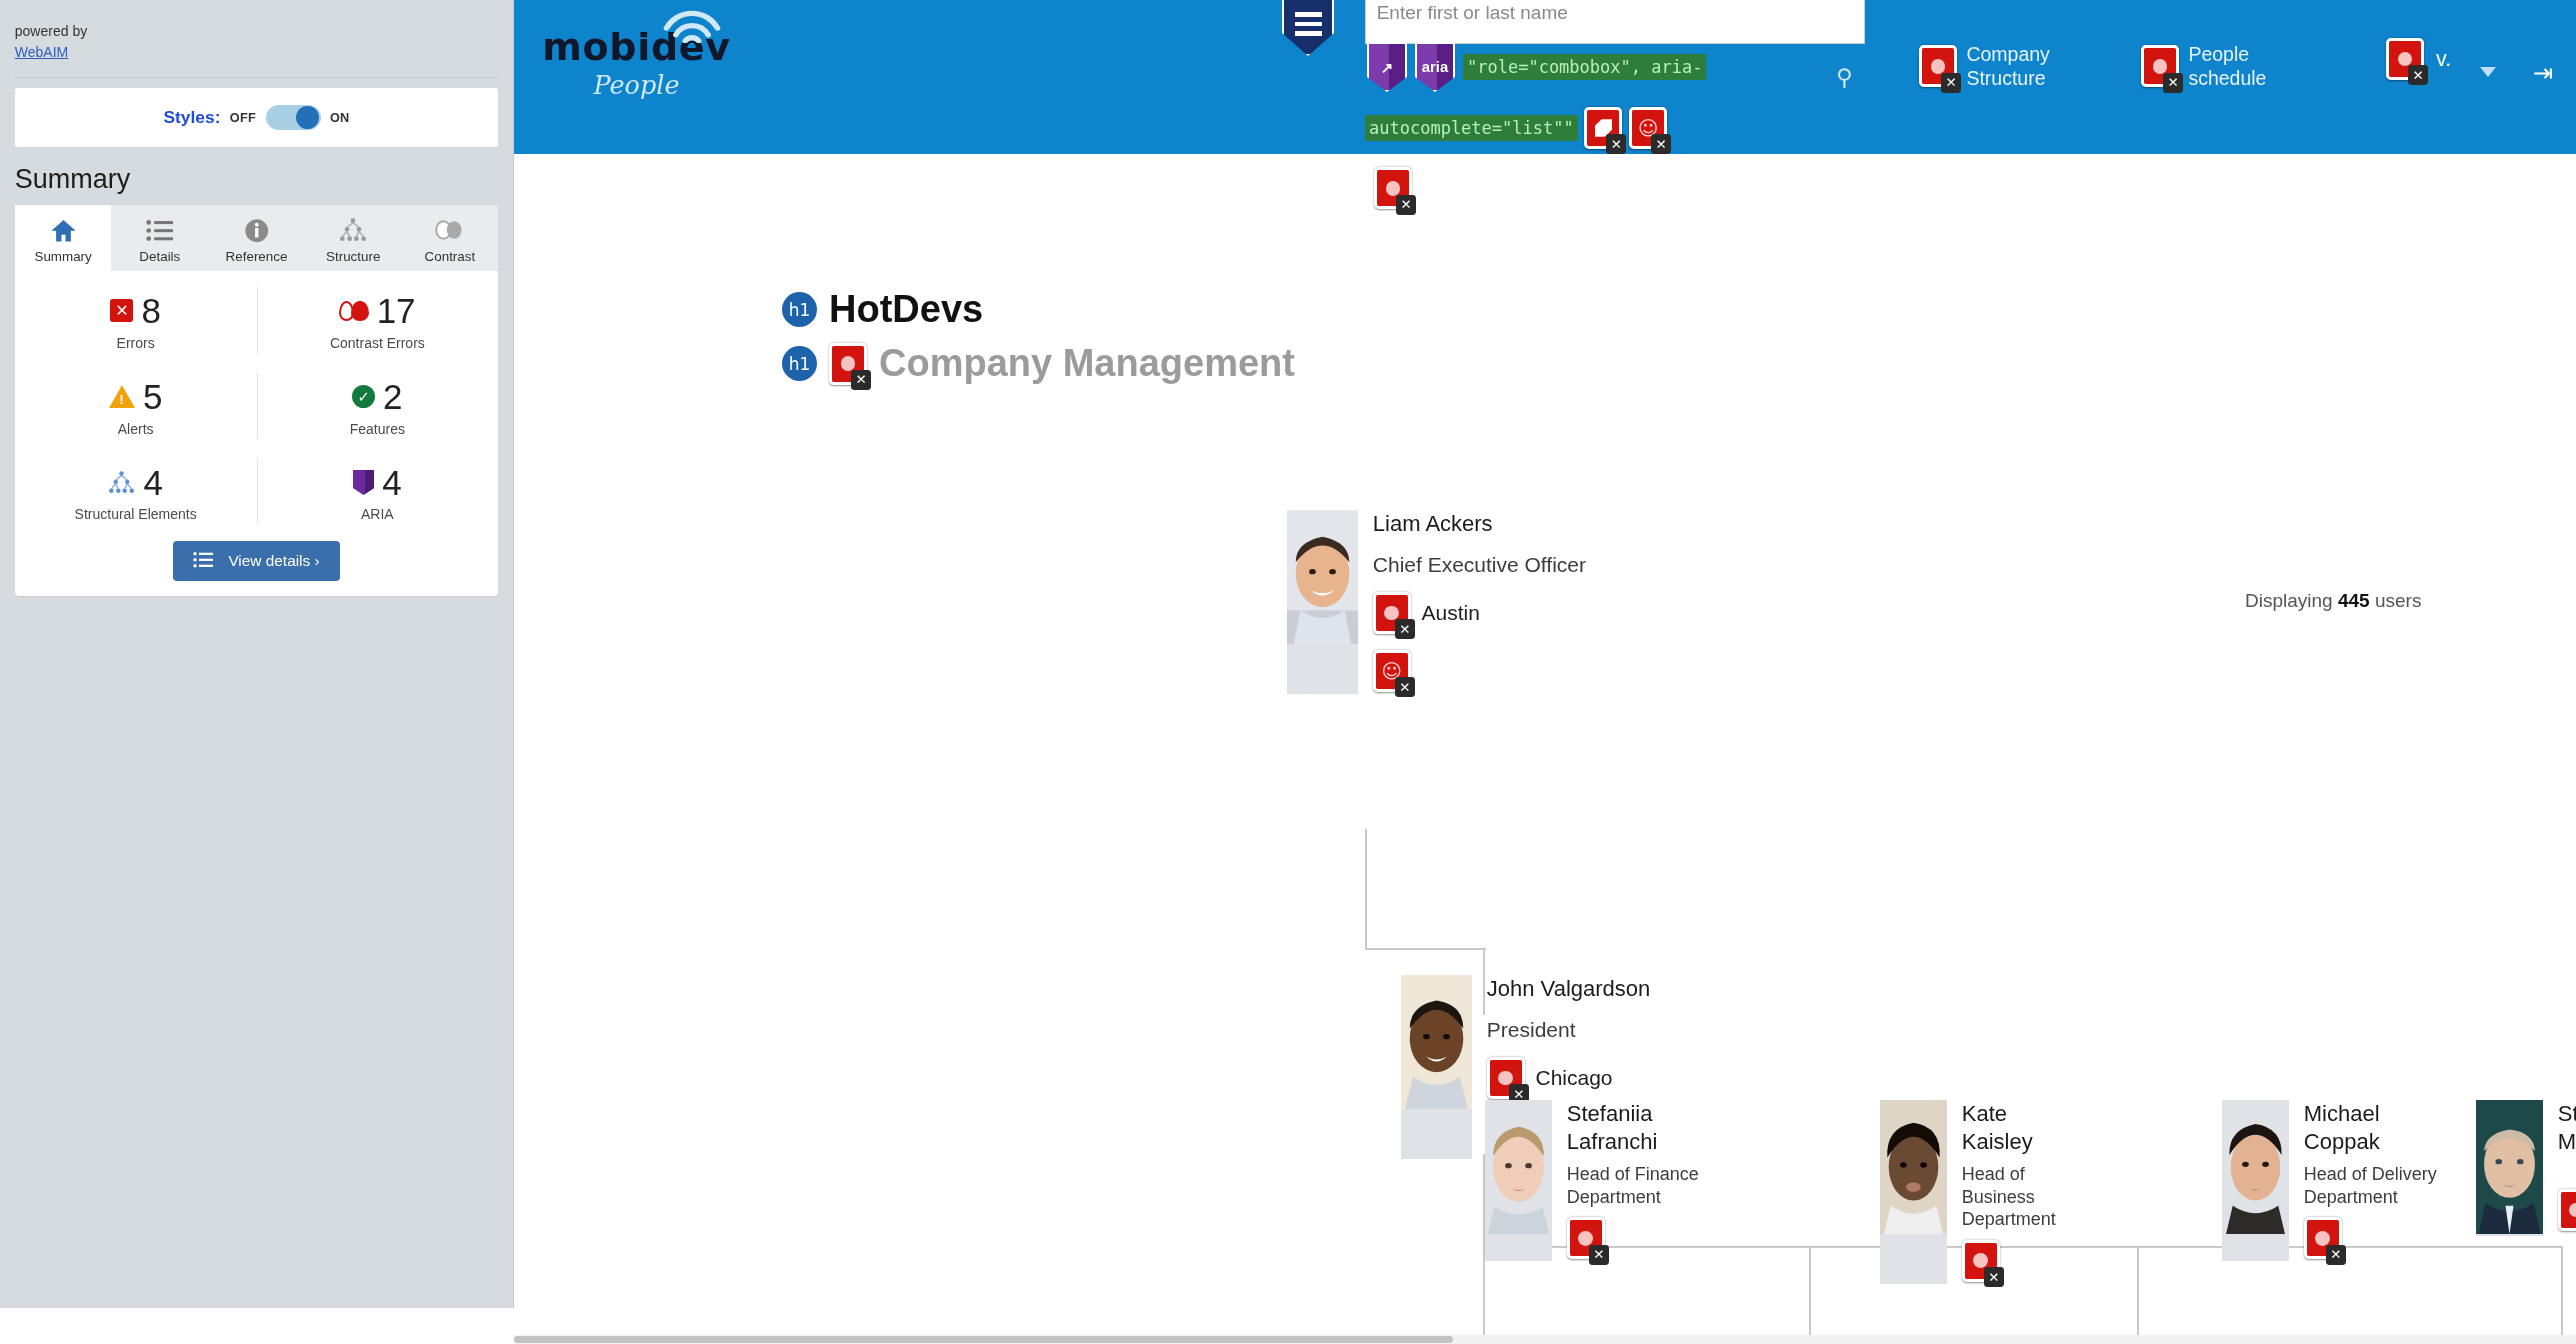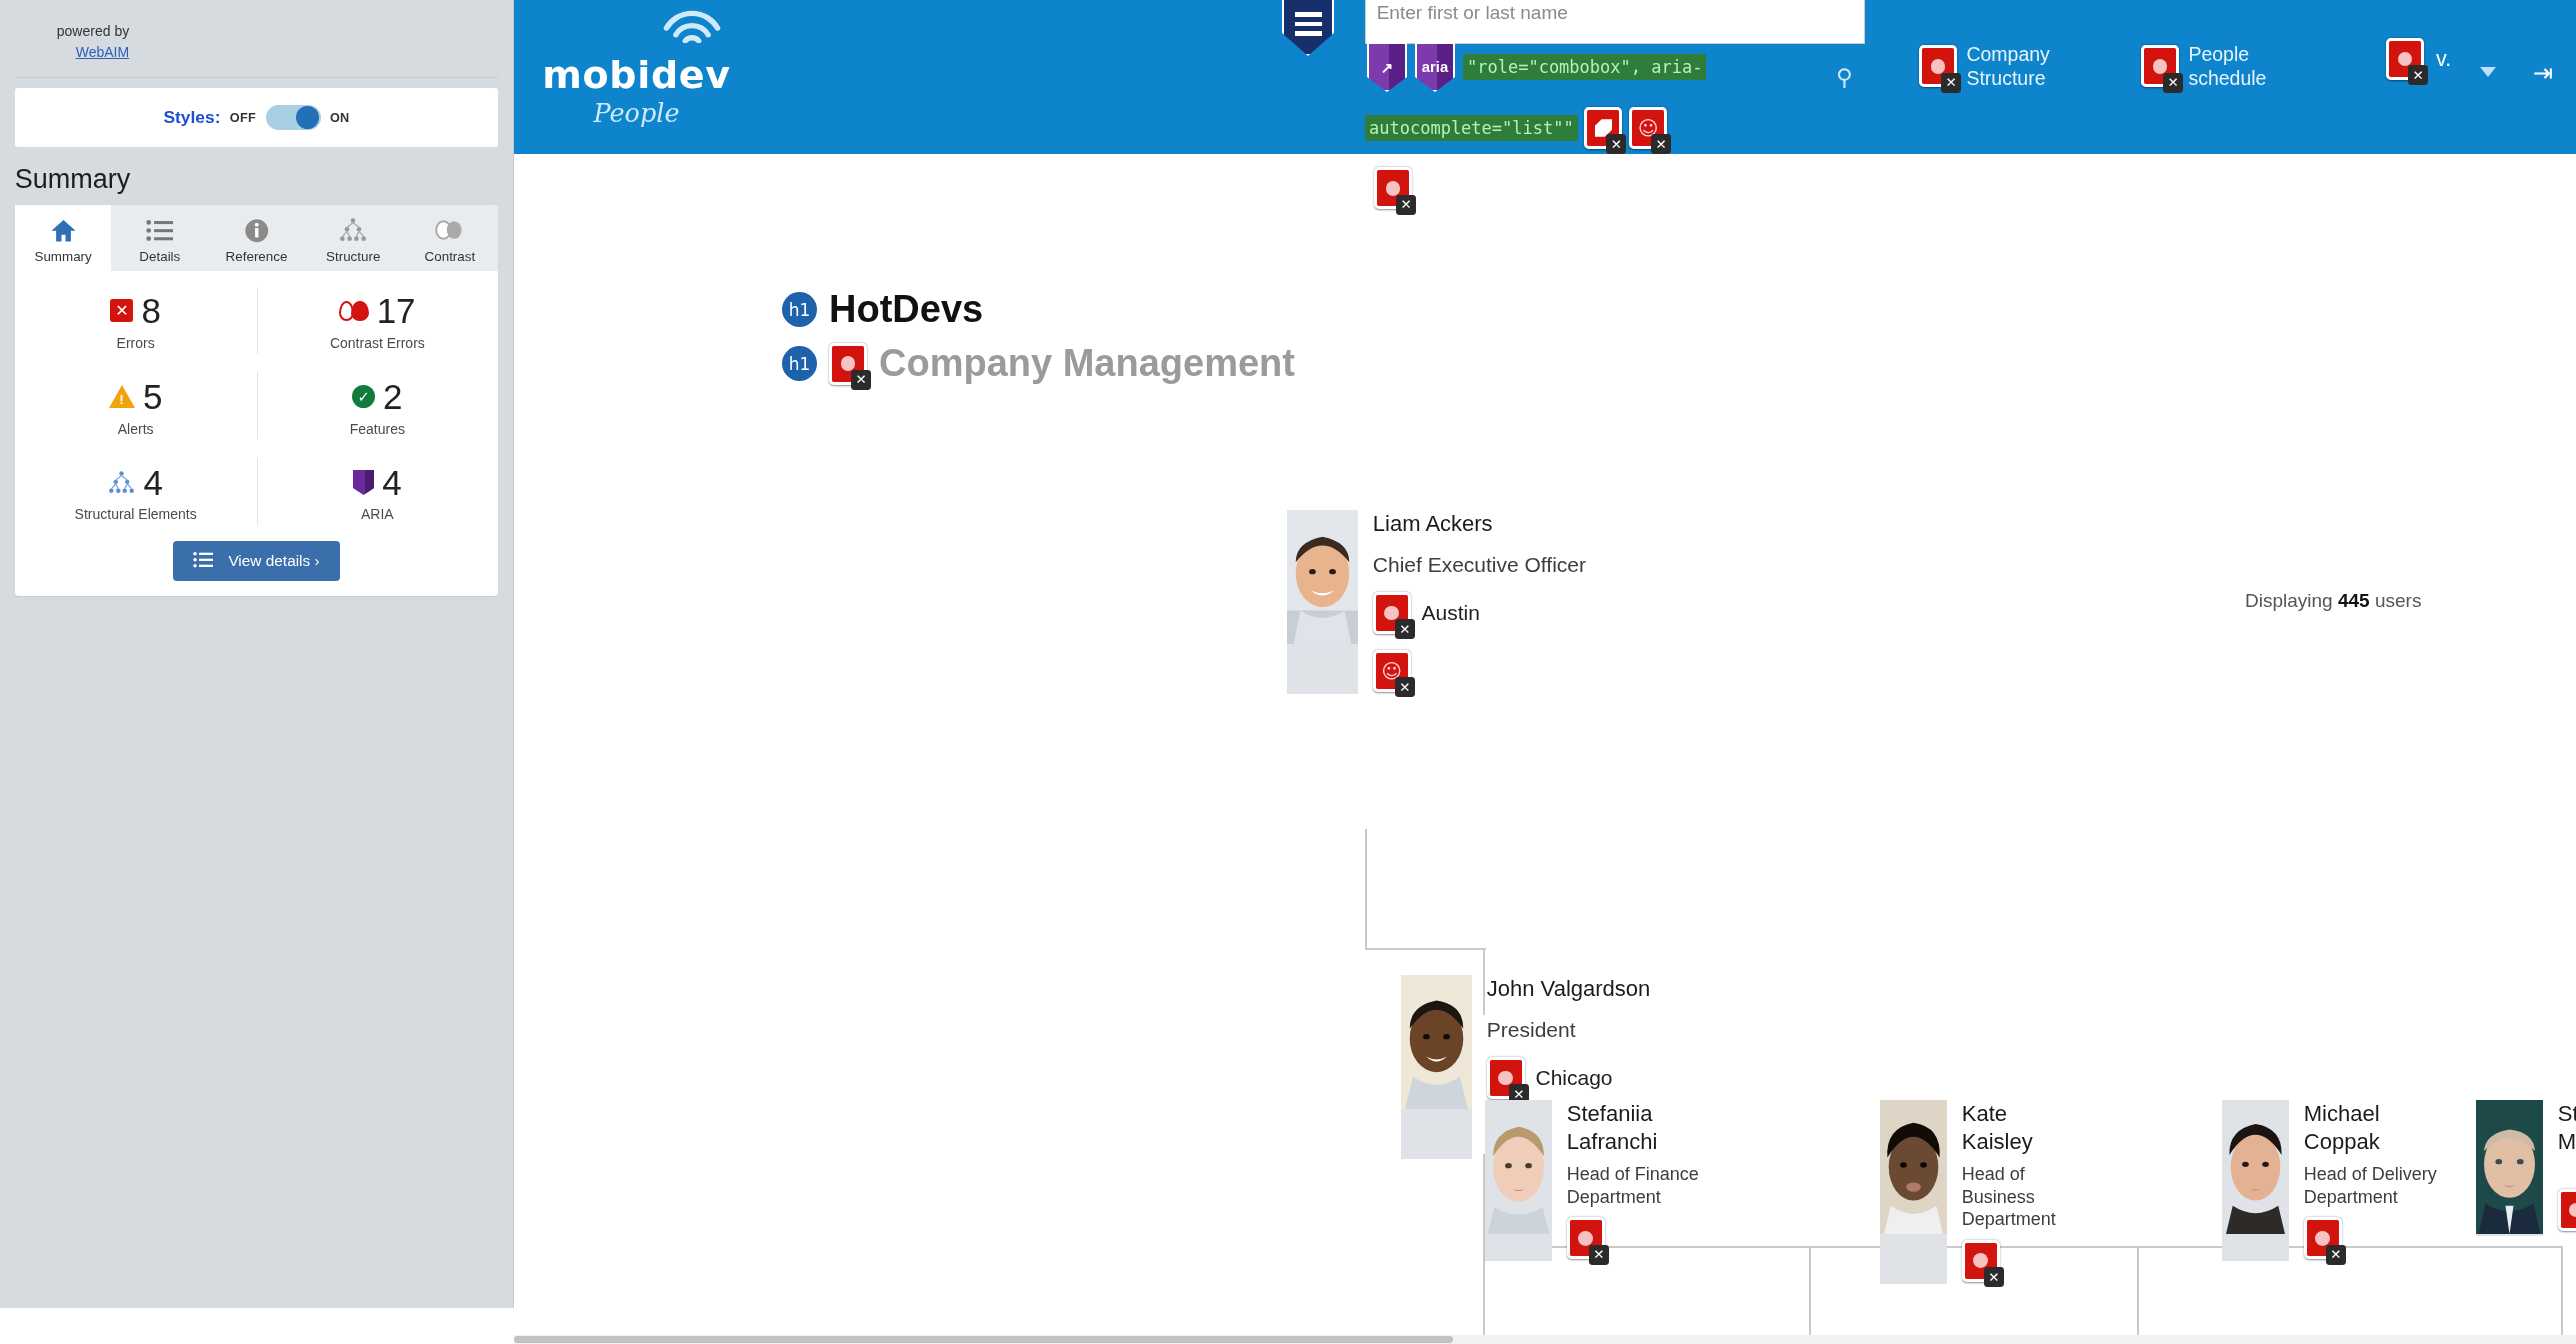--- a/index.html
+++ b/index.html
@@ -13,22 +13,22 @@
   }
   #wave-header { padding:17.4px 20px 12px 14.8px; display:flex; align-items:flex-start; }
   .wave-logo-wrap { display:flex; align-items:flex-start; gap:9.4px; flex:1; }
   .wave-orb { width:52px; height:52px; border-radius:50%; background:#2167a8;
      position:relative; flex:0 0 auto; overflow:hidden; }
   .wave-orb svg { position:absolute; left:0; top:0; }
   .wave-wordblock { padding-top:2.7px; }
   .wave-word { font-size:40px; letter-spacing:0.7px; color:#4b4b4b; font-weight:400;
      line-height:0.95; font-family:"DejaVu Sans", sans-serif; }
   .wave-tagline { font-size:14px; color:#444; margin-top:9.4px; letter-spacing:0.1px; }
-  .wave-powered { text-align:right; font-size:14px; color:#333; line-height:1.45;
-     padding-top:4px; white-space:nowrap;margin-left:42px; }
+  .wave-powered { font-size:14px; color:#333; line-height:1.45;
+     padding-top:4px; white-space:nowrap; }
   .wave-powered a { color:#2b5fbe; text-decoration:underline; display:block; }
 
   #wave-divider { height:0.7px; background:#c3c9cf; margin:2.7px 14.8px 0 14.8px; }
 
   #styles-bar {
     margin:10.7px 14.8px 0 14.8px; background:#fff; border-radius:2.7px; height:59px;
     display:flex; align-items:center; justify-content:center; gap:9.4px;
   }
   .styles-label { font-size:17.4px; color:#1d4ed8; font-weight:600; }
   .styles-off, .styles-on { font-size:12.7px; color:#333; font-weight:700; letter-spacing:0.3px; }
@@ -76,22 +76,22 @@
   #viewdetails-wrap { text-align:center; padding-top:6.7px; }
   #viewdetails { display:inline-flex; align-items:center; gap:15px; background:#3b6fab;
      color:#fff; border:none; border-radius:4px; padding:9.4px 20px; font-size:15.4px; cursor:pointer;
      font-family:"Liberation Sans", sans-serif; }
 
   
   #app { position:absolute; left:514px; top:0; right:0; bottom:0; background:#fff; overflow:hidden;}
   #navbar { position:absolute; left:0; top:0; right:0; height:154px; background:#0d84cc; }
 
   #brand { position:absolute; left:12px; top:28px; width:221px; text-align:center; }
-  .brand-mobidev { font-size:38px; font-weight:800; color:#ffffff; letter-spacing:0.7px;
-     font-family:"DejaVu Sans", sans-serif; line-height:1;margin-top:28px; }
+  .brand-mobidev { font-size:38px; font-weight:800; color:#0f172a; letter-spacing:0.7px;
+     font-family:"DejaVu Sans", sans-serif; line-height:1; }
   .brand-people { font-size:25.5px; color:#cfe9f9; font-style:italic; margin-top:4px;
      font-family:"DejaVu Serif", serif; }
   .brand-wifi { position:absolute; right:24px; top:-23px; }
 
   #wave-shield-nav { position:absolute; left:768px; top:-8px; }
   .shield {
      width:52px;height:64px;background:#17306b;
      clip-path:polygon(0 0,100% 0,100% 64%,50% 100%,0 64%);
      border:2.7px solid #ffffff; position:relative;
      display:flex;flex-direction:column;justify-content:center;align-items:center;gap:4.7px;

